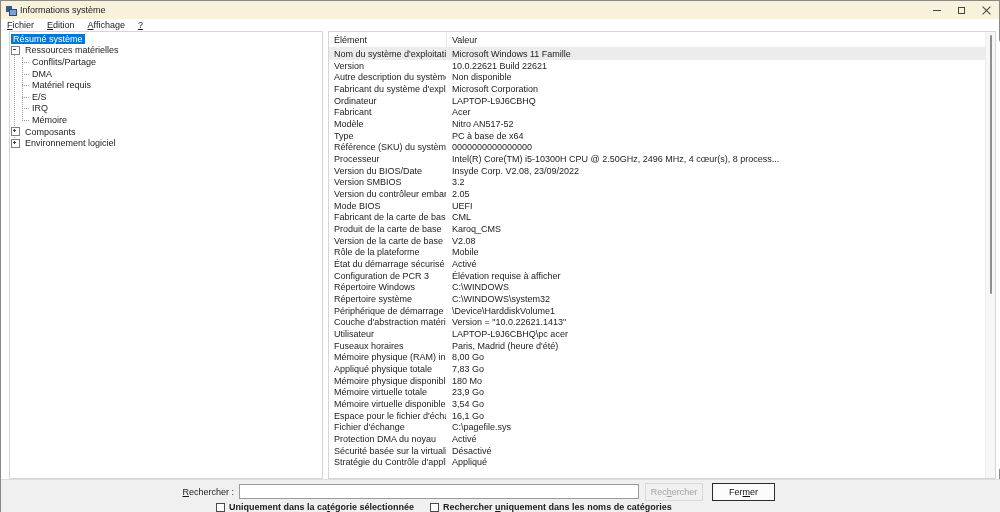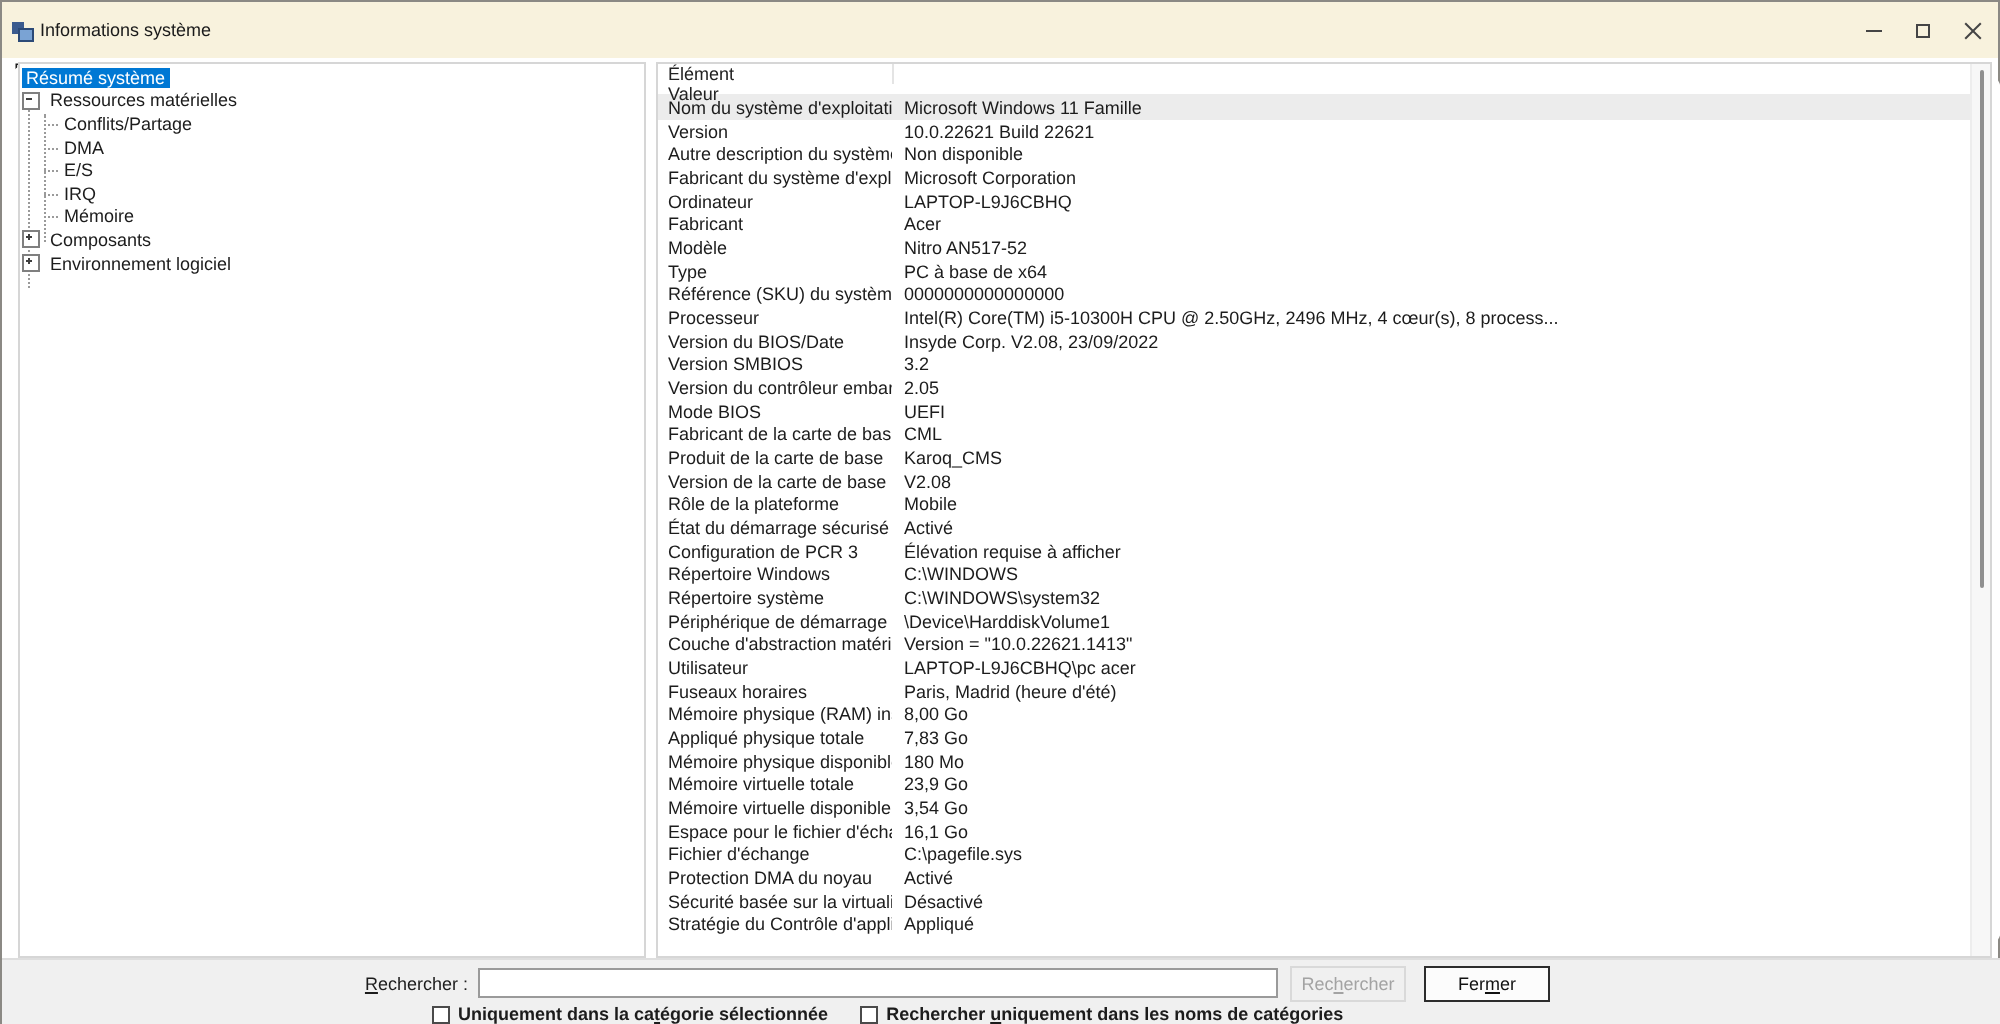--- a/index.html
+++ b/index.html
@@ -4,21 +4,21 @@
 <style>
   html,body{margin:0;padding:0;}
   body{
     width:1000px;height:512px;overflow:hidden;
     font-family:"Liberation Sans",sans-serif;font-size:9px;color:#1c1c1c;
     background:#e8e8e8;position:relative;
   }
   .window{position:absolute;inset:0;background:#ffffff;border:1px solid #8b8984;box-sizing:border-box;}
 
   
-  .titlebar{height:28px;background:#f8f2dd;display:flex;align-items:center;justify-content:space-between;}
+  .titlebar{height:18px;background:#f8f2dd;display:flex;align-items:center;justify-content:space-between;}
   .title-left{display:flex;align-items:center;gap:4px;padding-left:5px;}
   .app-icon{width:10px;height:10px;position:relative;flex:none;}
   .app-icon .i1{position:absolute;left:0;top:1px;width:6px;height:6px;background:#3b5b8e;}
   .app-icon .i2{position:absolute;left:3px;top:4px;width:6px;height:5px;background:#7aa3d4;border:1px solid #2c4a77;}
   .win-title{color:#1a1a1a;}
   .win-controls{display:flex;height:18px;}
   .wc{width:25px;height:18px;display:flex;align-items:center;justify-content:center;}
   .glyph-min{width:8px;height:1px;background:#454545;}
   .glyph-max{width:7px;height:7px;border:1px solid #454545;box-sizing:border-box;background:transparent;}
   .glyph-close{position:relative;width:9px;height:9px;}
@@ -46,21 +46,21 @@
   .tree-item.noexp{padding-left:1px;}
   .tree-item.lv1{padding-left:20px;}
   .tree-item.lv1::before{content:"";position:absolute;left:12px;top:50%;width:7px;border-top:1px dotted #9a9a9a;}
   .exp{width:7px;height:7px;border:1px solid #7f7f7f;background:#fff;position:relative;margin-right:3px;flex:none;z-index:2;box-sizing:content-box;}
   .exp::before{content:"";position:absolute;left:1px;width:3px;top:2px;height:1px;background:#3f3f3f;}
   .exp.plus::after{content:"";position:absolute;top:1px;height:3px;left:2px;width:1px;background:#3f3f3f;}
   .tree-item .lbl{padding:0 2px;z-index:2;}
   .tree-item.sel .lbl{background:#0078d4;color:#ffffff;}
 
   
-  .thead{display:flex;height:15px;border-bottom:1px solid #ececec;flex-direction:column;}
+  .thead{display:flex;height:15px;border-bottom:1px solid #ececec;}
   .th{display:flex;align-items:center;padding-left:5px;color:#222;}
   .th.el{width:112px;flex:none;border-right:1px solid #e4e4e4;}
   .th.val{flex:1;}
   .trow{display:flex;height:11.68px;align-items:center;white-space:nowrap;}
   .trow.sel{background:#ececec;}
   .td{overflow:hidden;}
   .td.el{width:112px;flex:none;padding-left:5px;}
   .td.val{flex:1;padding-left:6px;}
 
   
@@ -122,20 +122,23 @@
           </div>
           <div class="tree-item lv0">
             <span class="exp minus"></span>
             <span class="lbl">Ressources matérielles</span>
           </div>
           <div class="tree-item lv1">
             <span class="lbl">Conflits/Partage</span>
           </div>
           <div class="tree-item lv1">
             <span class="lbl">DMA</span>
+          </div>
+          <div class="tree-item lv1">
+            <span class="lbl">Matériel requis</span>
           </div>
           <div class="tree-item lv1">
             <span class="lbl">E/S</span>
           </div>
           <div class="tree-item lv1">
             <span class="lbl">IRQ</span>
           </div>
           <div class="tree-item lv1">
             <span class="lbl">Mémoire</span>
           </div>

